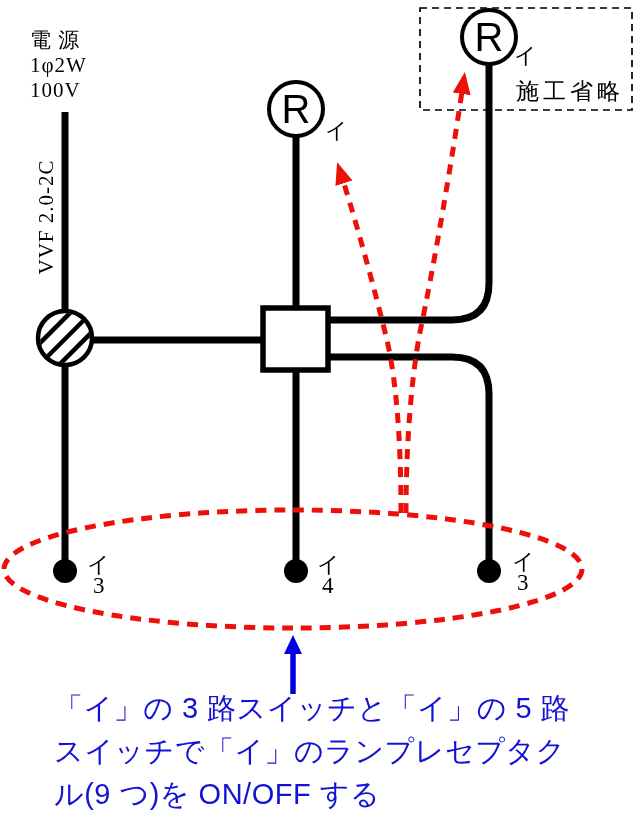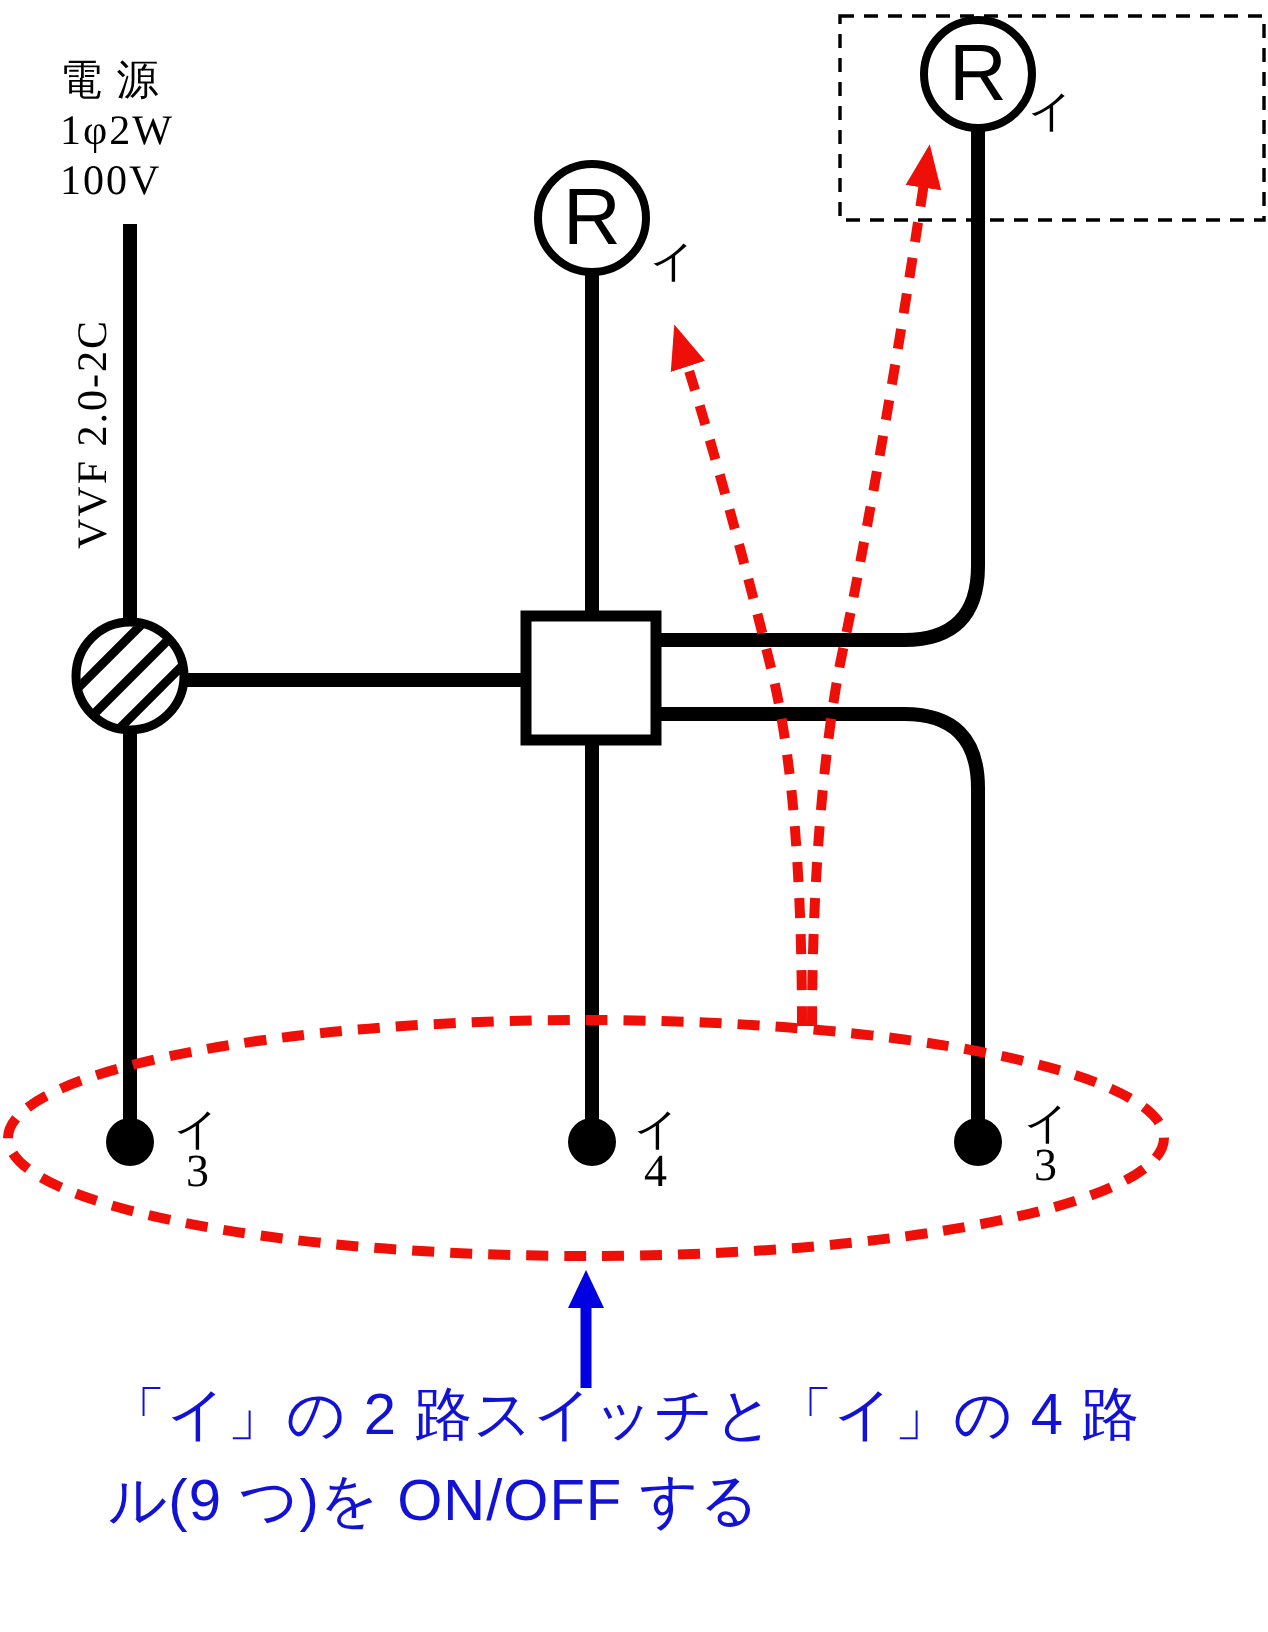--- a/index.html
+++ b/index.html
@@ -81,34 +81,36 @@
   </svg>
 
   <div class="lbl power-block">
     <div>電 源</div>
     <div>1φ2W</div>
     <div>100V</div>
   </div>
 
   <div class="lbl vvf">VVF 2.0-2C</div>
 
+  <div class="lbl omission">施工省略</div>
 
   <div class="lbl lamp-letter" style="left:266px;top:88px;">R</div>
   <div class="lbl branch" style="left:325px;top:116px;">イ</div>
 
   <div class="lbl lamp-letter" style="left:459px;top:16px;">R</div>
   <div class="lbl branch" style="left:514px;top:41px;">イ</div>
 
   <div class="lbl branch" style="left:87px;top:550px;">イ</div>
   <div class="lbl ways" style="left:93px;top:573px;">3</div>
 
   <div class="lbl branch" style="left:317px;top:550px;">イ</div>
   <div class="lbl ways" style="left:322px;top:573px;">4</div>
 
   <div class="lbl branch" style="left:512px;top:547px;">イ</div>
   <div class="lbl ways" style="left:517px;top:570px;">3</div>
 
   <div class="note">
-    <div>「イ」の 2 路スイッチと「イ」の 4 路</div>
+    <div>「イ」の 3 路スイッチと「イ」の 5 路</div>
+    <div>スイッチで「イ」のランプレセプタク</div>
     <div>ル(9 つ)を ON/OFF する</div>
   </div>
 
 </div>
 
 </body></html>

